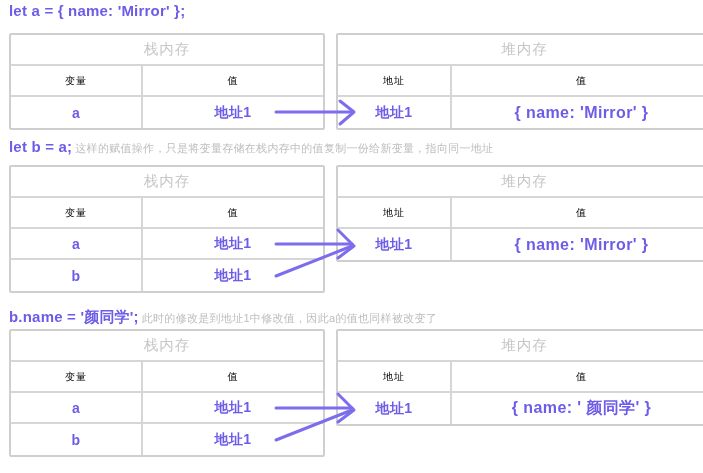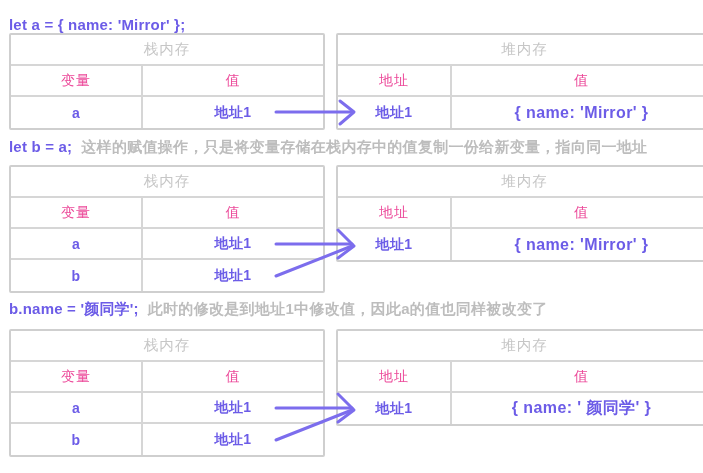--- a/index.html
+++ b/index.html
@@ -29,24 +29,24 @@
     line-height: 18px;
     height: 18px;
   }
   .caption .code {
     font-size: 15px;
     font-weight: bold;
     color: #6c5ce7;
     letter-spacing: 0.2px;
   }
   .caption .note {
-    font-size: 15px;
+    font-size: 11px;
     color: #bdbdbd;
-    font-weight: bold;
-    margin-left: 9px;
+    font-weight: normal;
+    margin-left: 3px;
     letter-spacing: 0.3px;
   }
 
   
   .tbl {
     position: absolute;
     border: 2px solid #cfcfcf;
     border-radius: 2px;
     box-sizing: border-box;
     background: #fff;
@@ -70,22 +70,22 @@
   .tbl .cell.divider {
     border-right: 2px solid #d6d6d6;
   }
 
   .title-row .cell {
     color: #c6c6c6;
     font-size: 14.5px;
     letter-spacing: 1px;
   }
   .head-row .cell {
-    color: #ec4899;
-    font-size: 14px;
+    color: #000000;
+    font-size: 10px;
     letter-spacing: 1px;
   }
   .data-row .cell {
     color: #6c5ce7;
     font-size: 14px;
     font-weight: bold;
     letter-spacing: 0.4px;
   }
   .data-row .cell.obj {
     font-size: 16px;
@@ -111,21 +111,21 @@
     width: 703px;
     height: 473px;
     pointer-events: none;
   }
 </style>
 </head>
 <body>
 
 <div class="section" style="top:0px;">
 
-  <div class="caption" style="top:16px;">
+  <div class="caption" style="top:2px;">
     <span class="code">let a = {  name: 'Mirror'  };</span><span class="note"></span>
   </div>
 
   <div class="tbl stack" style="top:33px; height:97px;">
     <div class="row title-row">
       <div class="cell c1" style="width:100%;">栈内存</div>
     </div>
     <div class="row head-row">
       <div class="cell c1 divider">变量</div>
       <div class="cell c2">值</div>
@@ -200,21 +200,21 @@
     <g stroke="#7c6ded" stroke-width="3" fill="none" stroke-linecap="round" stroke-linejoin="round">
       <line x1="276" y1="108" x2="352" y2="108"></line>
       <line x1="276" y1="140" x2="352" y2="110"></line>
       <polyline points="338,94 354,110 338,122"></polyline>
     </g>
   </svg>
 </div>
 
 <div class="section" style="top:298px;">
 
-  <div class="caption" style="top:2px;">
+  <div class="caption" style="top:10px;">
     <span class="code">b.name = '颜同学';</span><span class="note">此时的修改是到地址1中修改值，因此a的值也同样被改变了</span>
   </div>
 
   <div class="tbl stack" style="top:31px; height:128px;">
     <div class="row title-row">
       <div class="cell c1" style="width:100%;">栈内存</div>
     </div>
     <div class="row head-row">
       <div class="cell c1 divider">变量</div>
       <div class="cell c2">值</div>

